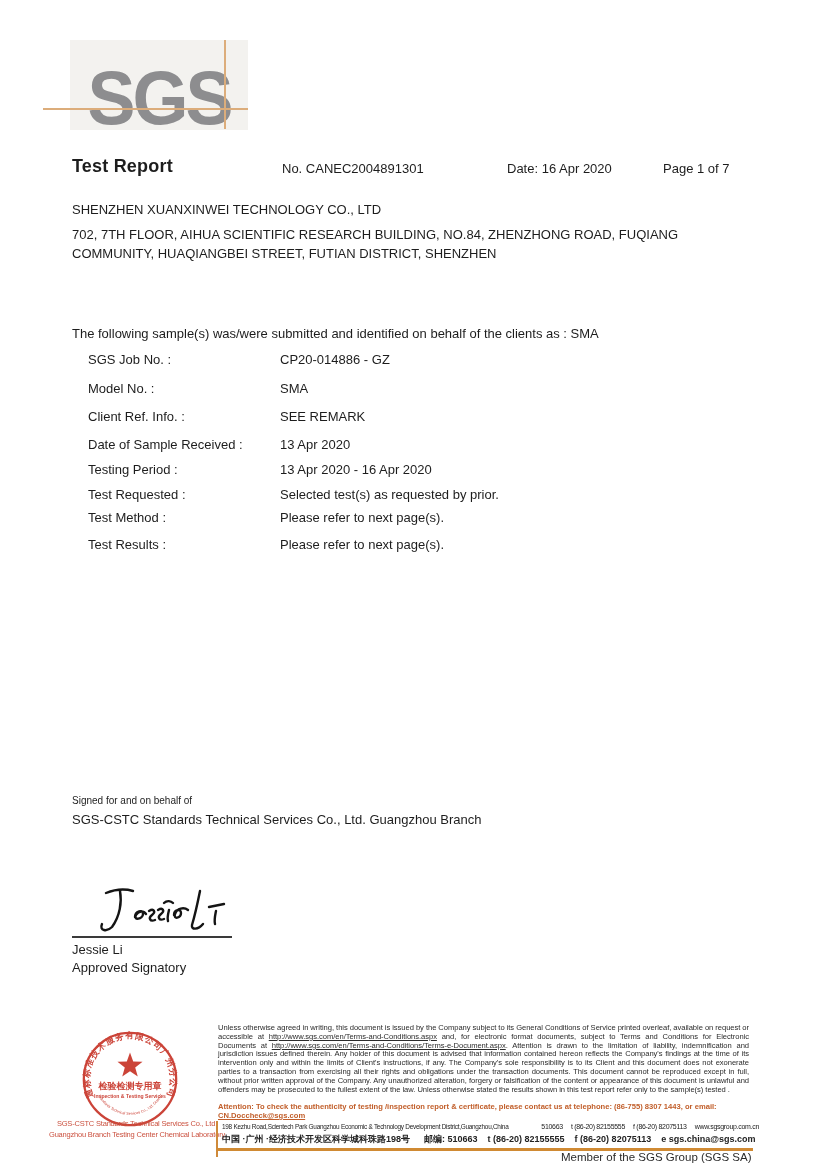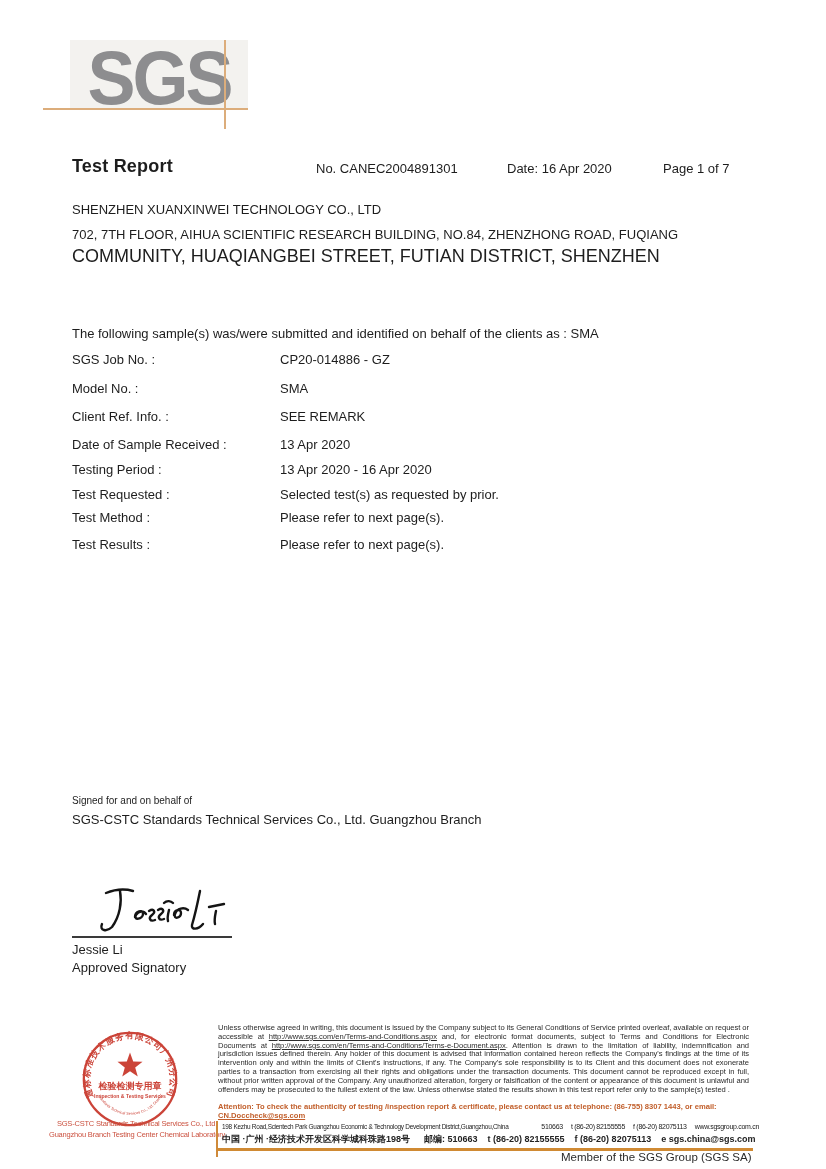--- a/index.html
+++ b/index.html
@@ -2,39 +2,39 @@
 <html><head>
 <meta charset="utf-8">
 <style>
   html,body{margin:0;padding:0;}
   body{
     width:826px;height:1169px;position:relative;background:#ffffff;
     font-family:"Liberation Sans", sans-serif;color:#1d1d1d;overflow:hidden;
   }
   .abs{position:absolute;}
   
-  .logo-box{left:70px;top:40px;width:178px;height:70px;background:#f3f2ef;
+  .logo-box{left:70px;top:40px;width:178px;height:90px;background:#f3f2ef;
     display:flex;align-items:flex-end;justify-content:center;}
   .logo-text{font-size:72px;font-weight:bold;color:#8d8d8f;line-height:62px;
     letter-spacing:-3px;transform:scaleY(1.06);transform-origin:bottom;}
   .logo-vline{left:224px;top:40px;width:2px;height:89px;background:#dcad7b;}
   .logo-hline{left:43px;top:108px;width:205px;height:2px;background:#dcad7b;}
   
   .h-title{left:72px;top:156px;font-size:18px;font-weight:bold;letter-spacing:.2px;}
-  .h-no{left:316px;top:161px;font-size:13px;}
+  .h-no{left:282px;top:161px;font-size:13px;}
   .h-date{left:507px;top:161px;font-size:13px;}
   .h-page{left:663px;top:161px;font-size:13px;}
   
   .c-name{left:72px;top:202px;font-size:13px;}
   .c-addr1{left:72px;top:227px;font-size:13px;}
-  .c-addr2{left:72px;top:246px;font-size:18px;}
+  .c-addr2{left:72px;top:246px;font-size:13px;}
   .intro{left:72px;top:326px;font-size:13px;}
   
   .frow{left:0;width:826px;font-size:13px;}
-  .frow .lbl{position:absolute;left:72px;white-space:nowrap;}
+  .frow .lbl{position:absolute;left:88px;white-space:nowrap;}
   .frow .val{position:absolute;left:280px;white-space:nowrap;}
   
   .sig1{left:72px;top:795px;font-size:10px;}
   .sig2{left:72px;top:812px;font-size:13px;}
   .sig-svg{left:78px;top:884px;}
   .sig-line{left:72px;top:936px;width:160px;height:2px;background:#3a3a3a;}
   .sig-name{left:72px;top:942px;font-size:13px;}
   .sig-role{left:72px;top:960px;font-size:13px;}
   
   .stamp-svg{left:81px;top:1030px;opacity:.93;}

